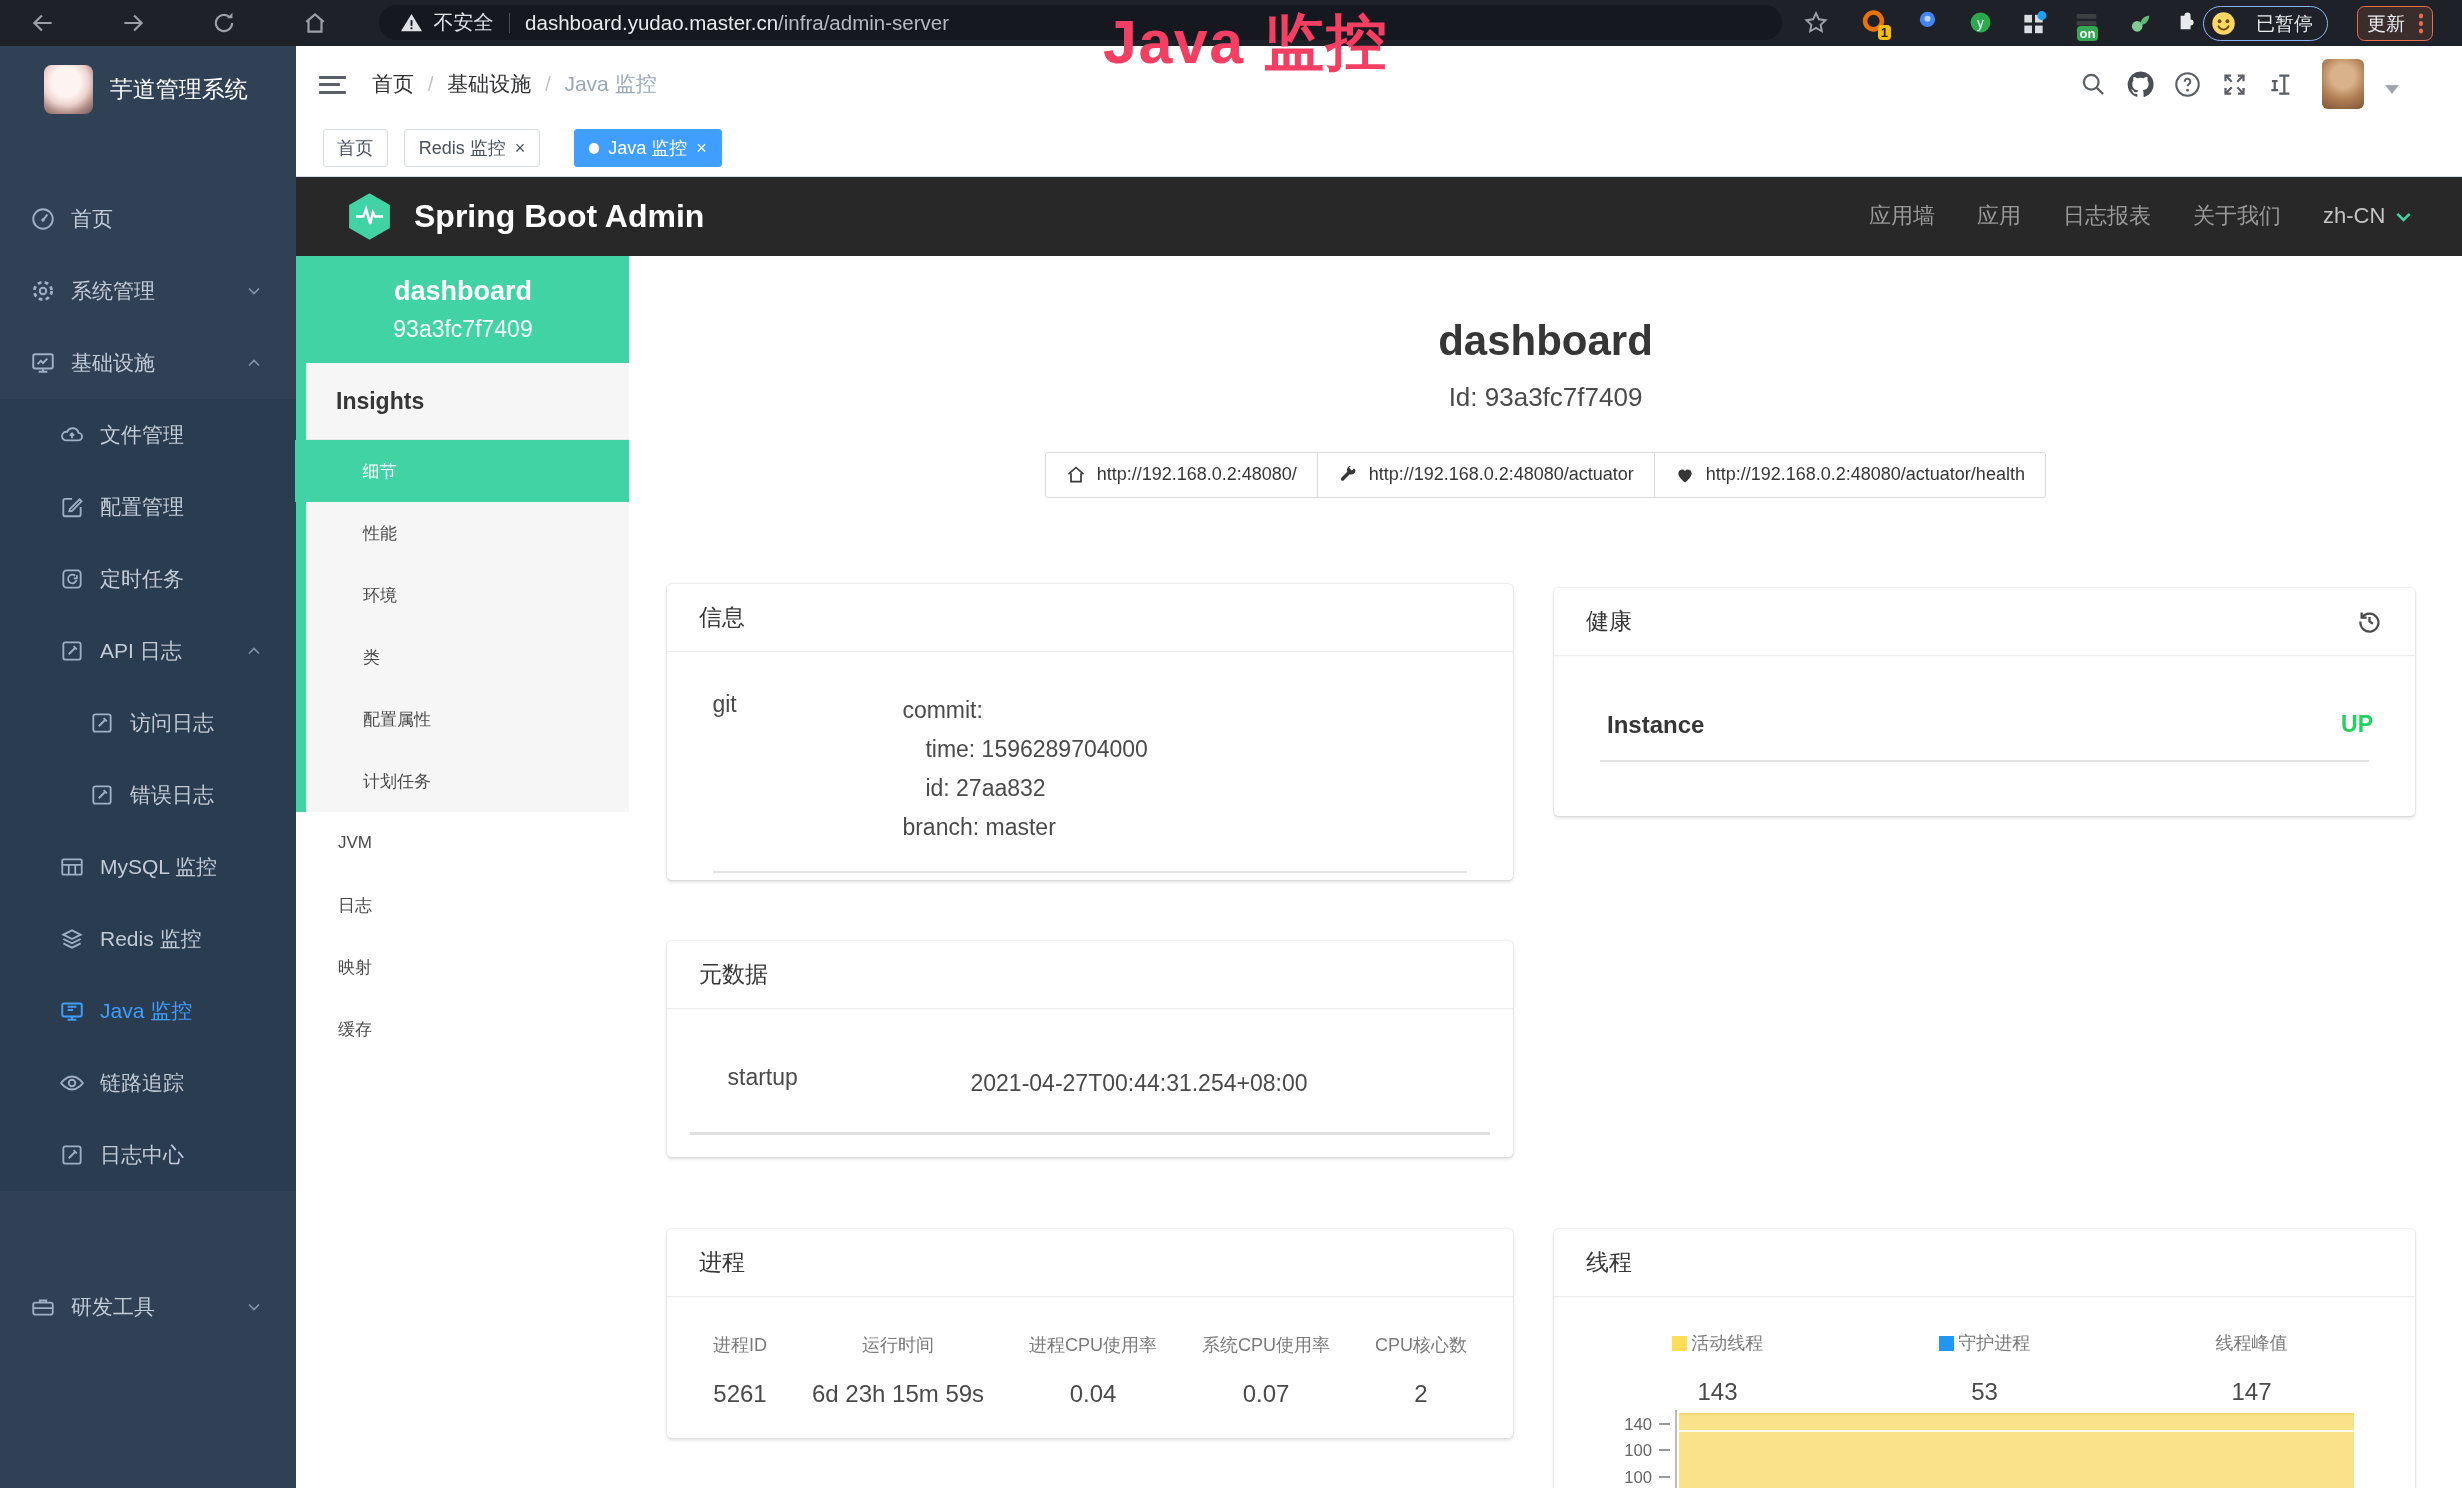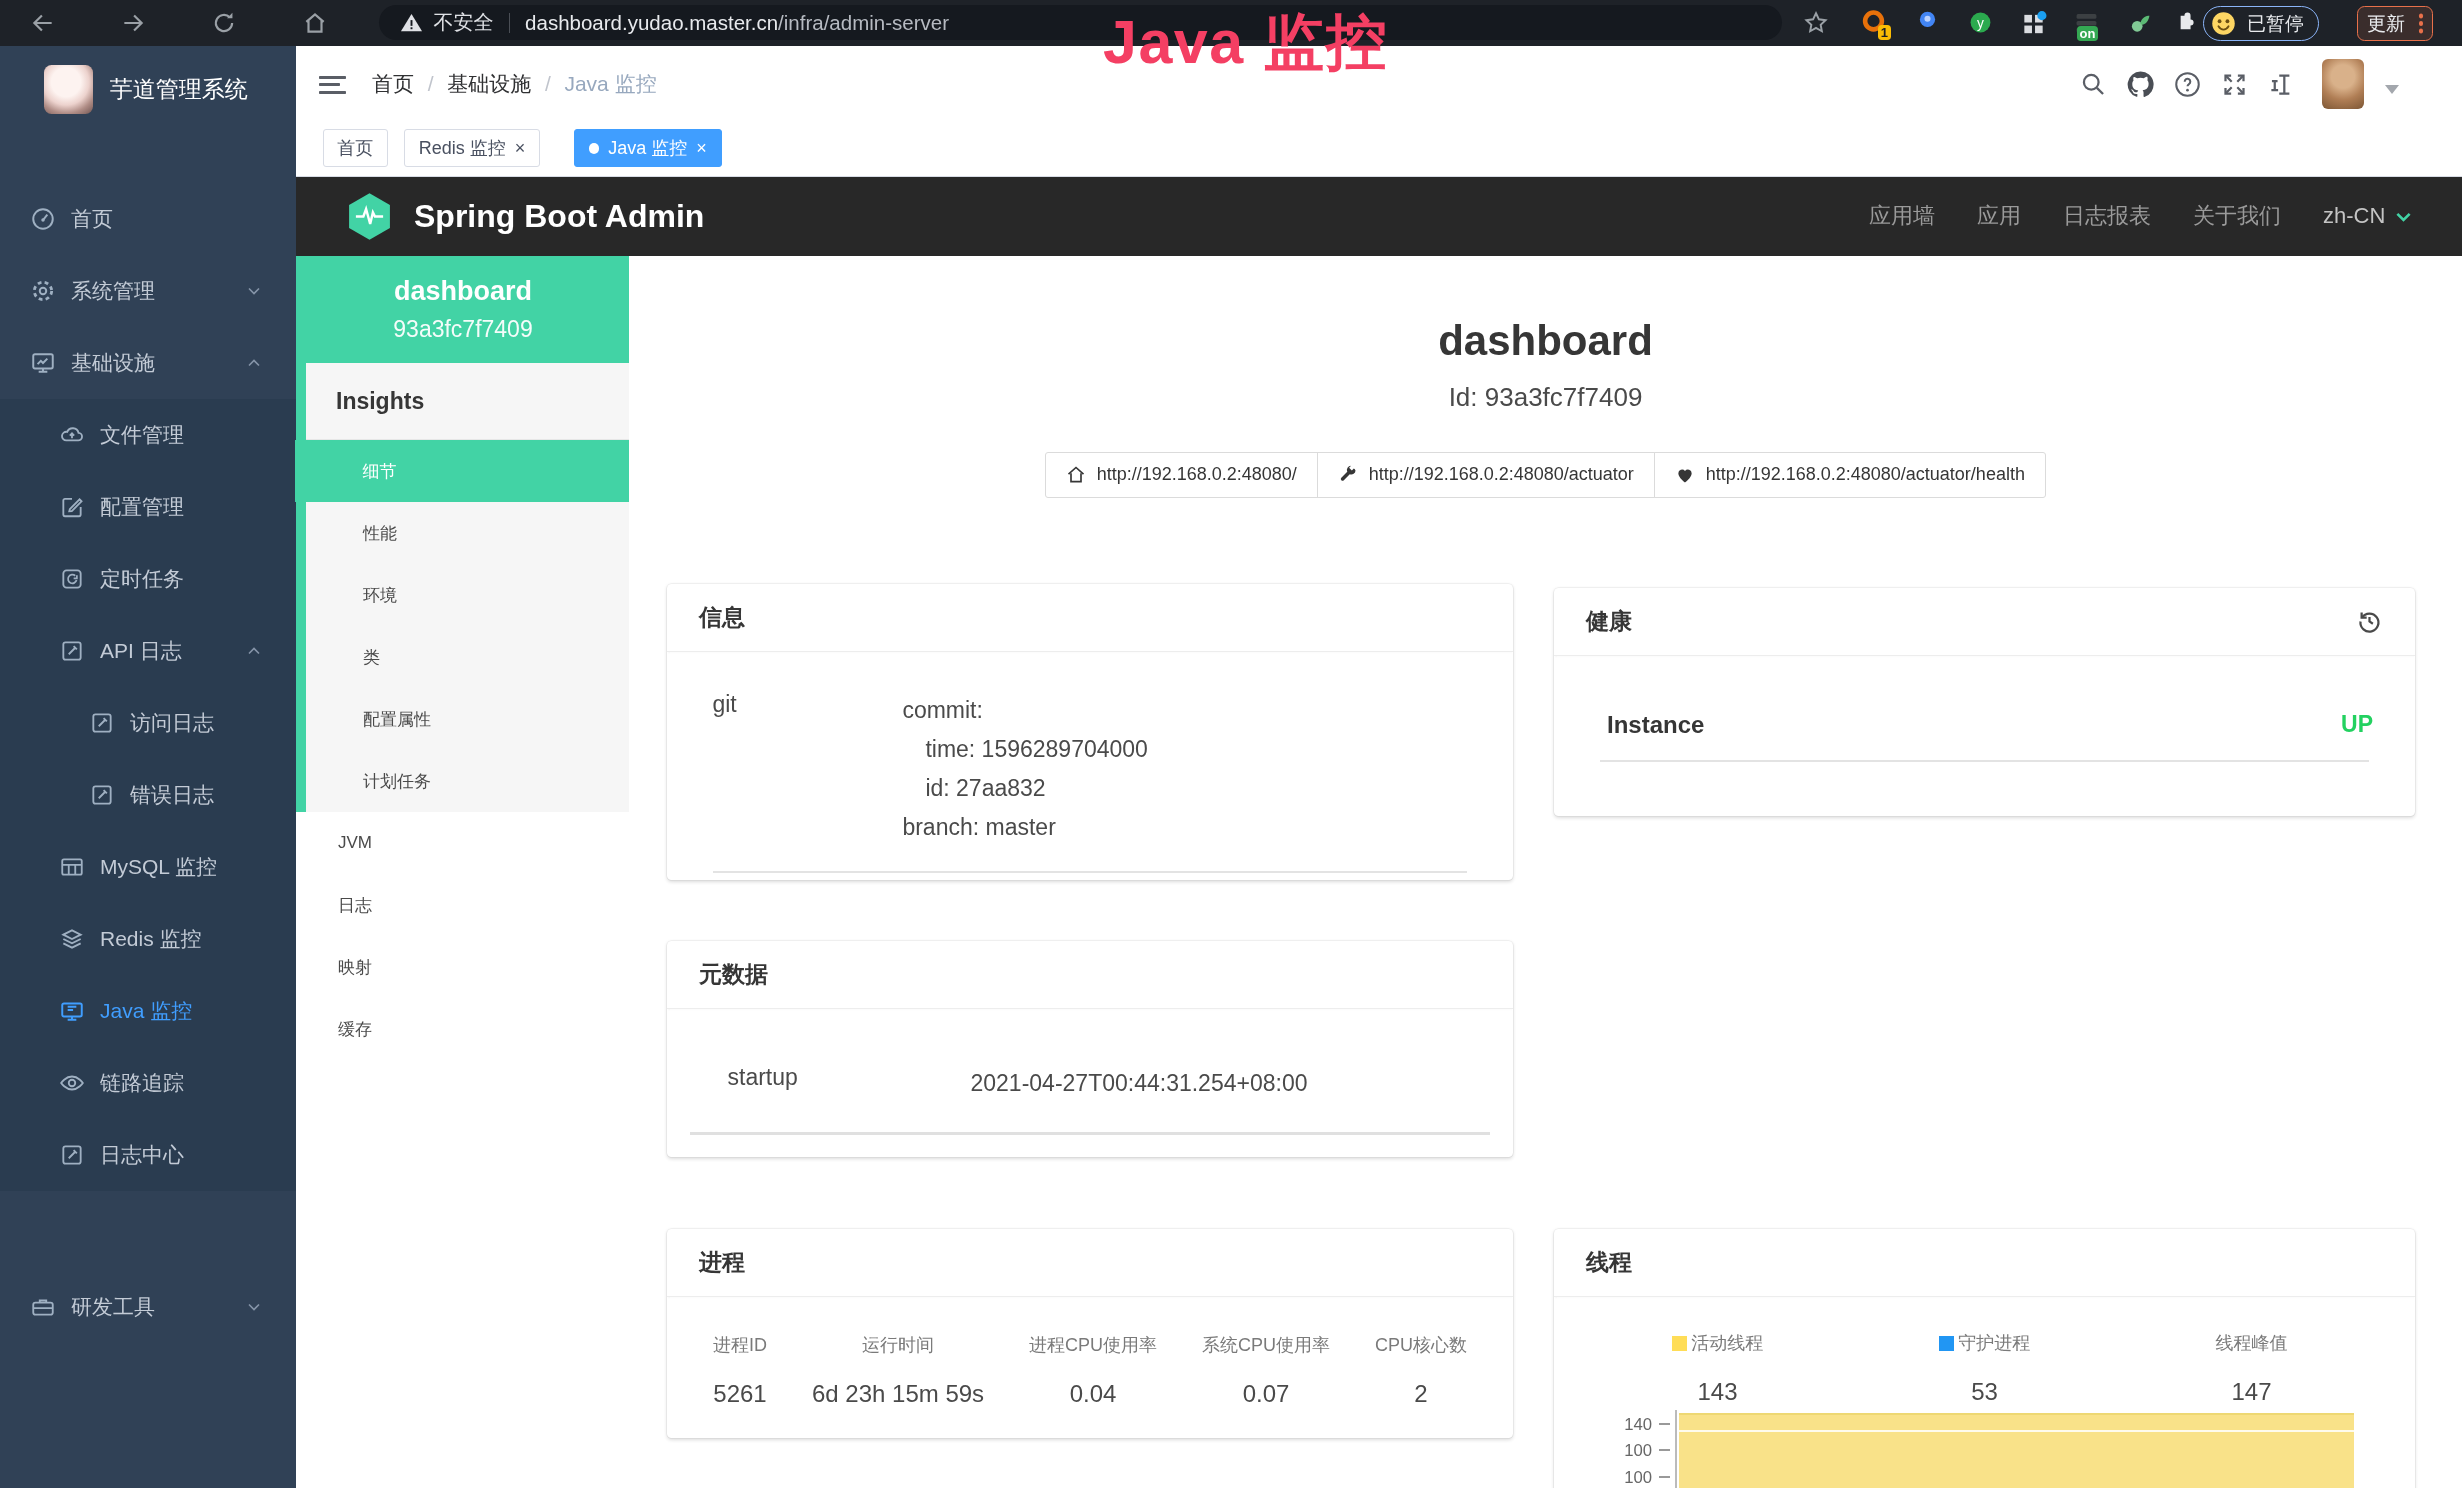--- a/index.html
+++ b/index.html
@@ -13,21 +13,21 @@
   #url-pill{position:absolute;left:379px;top:5.3px;width:1403px;height:35px;border-radius:17.4px;background:#15191f;
     display:flex;align-items:center;color:#dfe1e5;font-size:20.5px}
   #url-pill .warn{margin-left:21px}
   #url-pill .sec{margin-left:10.6px;font-size:20px}
   #url-pill .vsep{width:1.5px;height:20px;background:#4a4e55;margin:0 15px}
   #url-pill .host{color:#e8eaed}
   #url-pill .path{color:#b6bac1}
   .ext{position:absolute;top:8.3px;width:29px;height:29px}
   .badge{position:absolute;border-radius:3.8px;font-size:13px;line-height:15px;padding:0 3px;font-weight:bold}
   #paused-pill{position:absolute;left:2203px;top:6px;height:33px;border:1.5px solid #8ab4f8;border-radius:18px;
-    display:flex;align-items:center;padding:0 13.7px 0 6px;gap:10px;color:#e8eaed;font-size:19px}
+    display:flex;align-items:center;padding:0 13.7px 0 6px;gap:19px;color:#e8eaed;font-size:19px}
   #update-btn{position:absolute;left:2357px;top:6px;height:33px;border:1.5px solid #e8704a;border-radius:7.6px;
     background:rgba(232,112,74,.14);display:flex;align-items:center;padding:0 9px;gap:10.6px;color:#e8eaed;font-size:19px}
   .vdots{width:4.6px;height:4.6px;border-radius:50%;background:#e8704a;box-shadow:0 -7.6px 0 #e8704a,0 7.6px 0 #e8704a;margin-left:3px}
 
   
   #app-sidebar{position:absolute;left:0;top:46px;width:296px;height:1443px;background:#304156}
   #logo-row{position:absolute;left:0;top:0;width:296px;height:87px;display:flex;align-items:center}
   #app-logo{width:49px;height:49px;margin-left:44px;border-radius:7.6px;
     background:radial-gradient(circle at 45% 35%,#fdf3f0 0 35%,#ecd2cd 55%,#b08d86 75%,#6e5350 100%);}
   #app-title{color:#fff;font-size:23px;margin-left:16.7px;font-weight:500}
@@ -89,21 +89,21 @@
   #main-title{text-align:center;margin-top:61px;font-size:42px;font-weight:600;color:#363636}
   #main-id{text-align:center;margin-top:16.7px;font-size:26px;color:#4a4a4a}
   #btn-group{display:flex;justify-content:center;margin-top:39px}
   .url-btn{height:44px;border:0.8px solid #dbdbdb;background:#fff;display:flex;align-items:center;gap:10.6px;
     padding:0 20px;font-size:18px;color:#363636;margin-left:-0.8px;cursor:pointer}
   .url-btn:first-child{border-radius:3px 0 0 3px;margin-left:0}
   .url-btn:last-child{border-radius:0 3px 3px 0}
 
   .card{position:absolute;background:#fff;border-radius:4.6px;
     box-shadow:0 1.5px 3.8px rgba(0,0,0,.14),0 0 0 0.8px rgba(0,0,0,.05)}
-  .card-head{height:67px;display:flex;align-items:center;padding:0 32px;font-size:23px;font-weight:700;color:#363636;
+  .card-head{height:67px;display:flex;align-items:center;padding:0 32px;font-size:23px;font-weight:400;color:#363636;
     border-bottom:1.5px solid #ededed;box-shadow:0 1.5px 1.5px -0.8px rgba(0,0,0,.05)}
   #card-info{left:38px;top:328px;width:846px;height:296px}
   #card-health{left:925px;top:332px;width:861px;height:228px}
   #card-meta{left:38px;top:685px;width:846px;height:216px}
   #card-process{left:38px;top:973px;width:846px;height:209px}
   #card-threads{left:925px;top:973px;width:861px;height:319px;overflow:hidden}
 
   .kv-row{display:flex;padding:39px 34px 0 34px}
   .kv-label{width:190px;padding-left:11.4px;font-size:23px;color:#4a4a4a;flex:none}
   .kv-lines{font-size:23px;color:#4a4a4a;line-height:39px}

